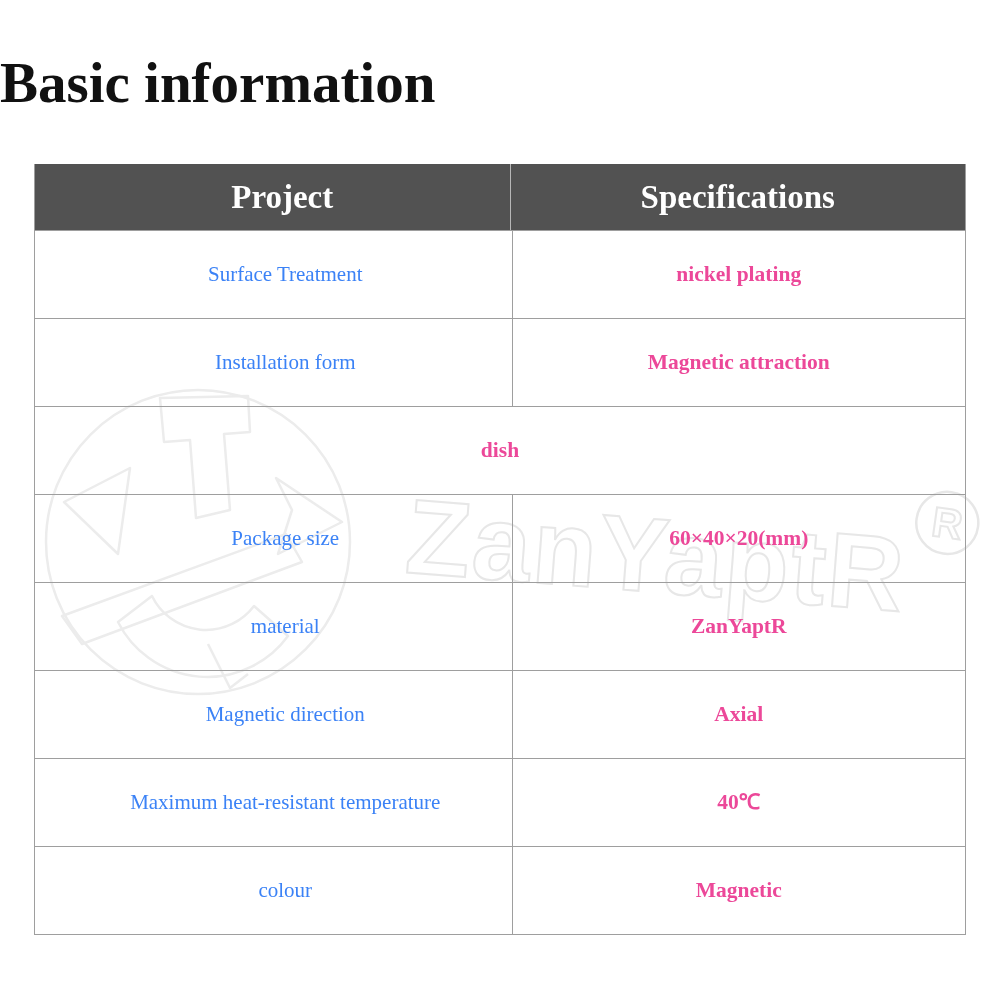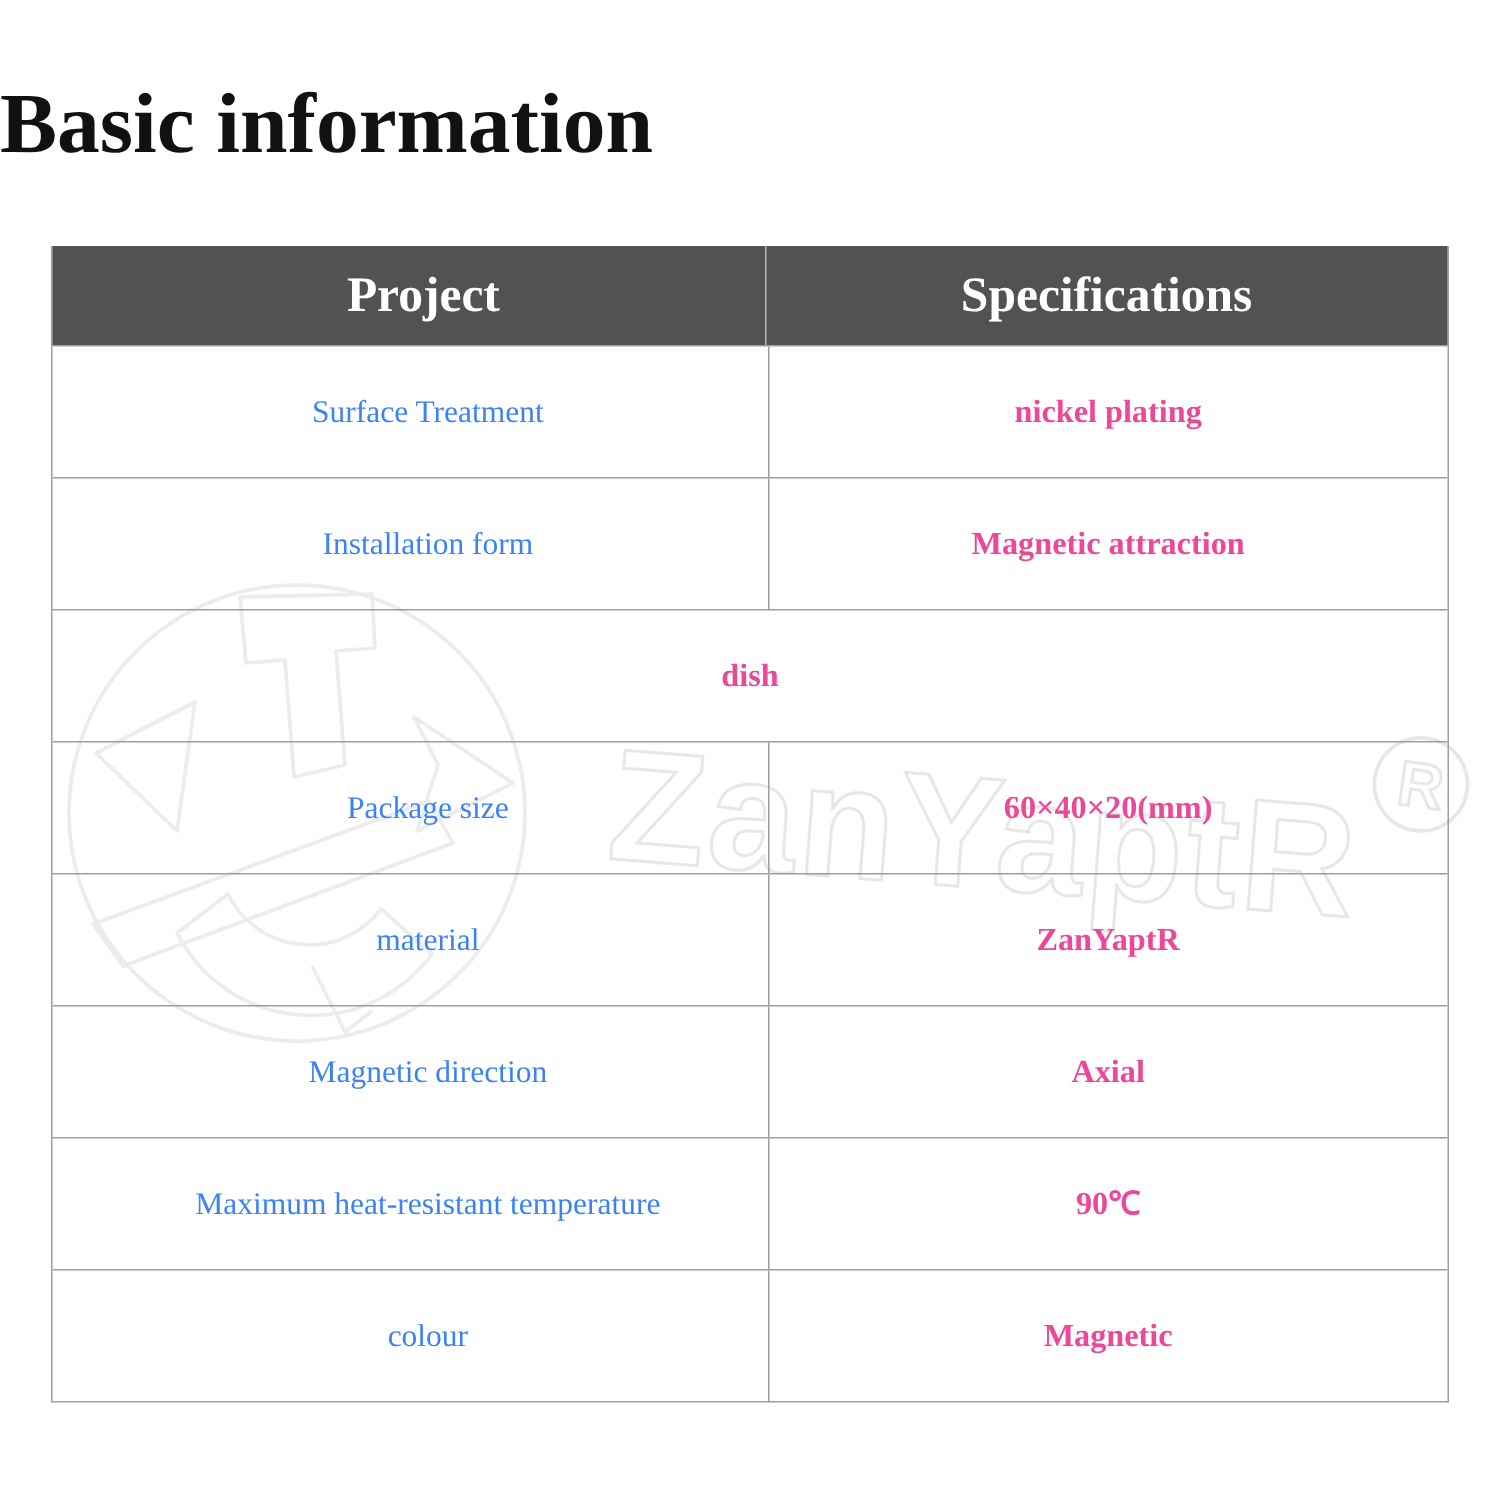--- a/index.html
+++ b/index.html
@@ -112,21 +112,21 @@
     <div class="tr">
       <div class="td project">material</div>
       <div class="td spec">ZanYaptR</div>
     </div>
     <div class="tr">
       <div class="td project">Magnetic direction</div>
       <div class="td spec">Axial</div>
     </div>
     <div class="tr">
       <div class="td project">Maximum heat-resistant temperature</div>
-      <div class="td spec">90℃</div>
+      <div class="td spec">40℃</div>
     </div>
     <div class="tr">
       <div class="td project">colour</div>
       <div class="td spec">Magnetic</div>
     </div>
   </div>
 
 </div>
 
 </body></html>

